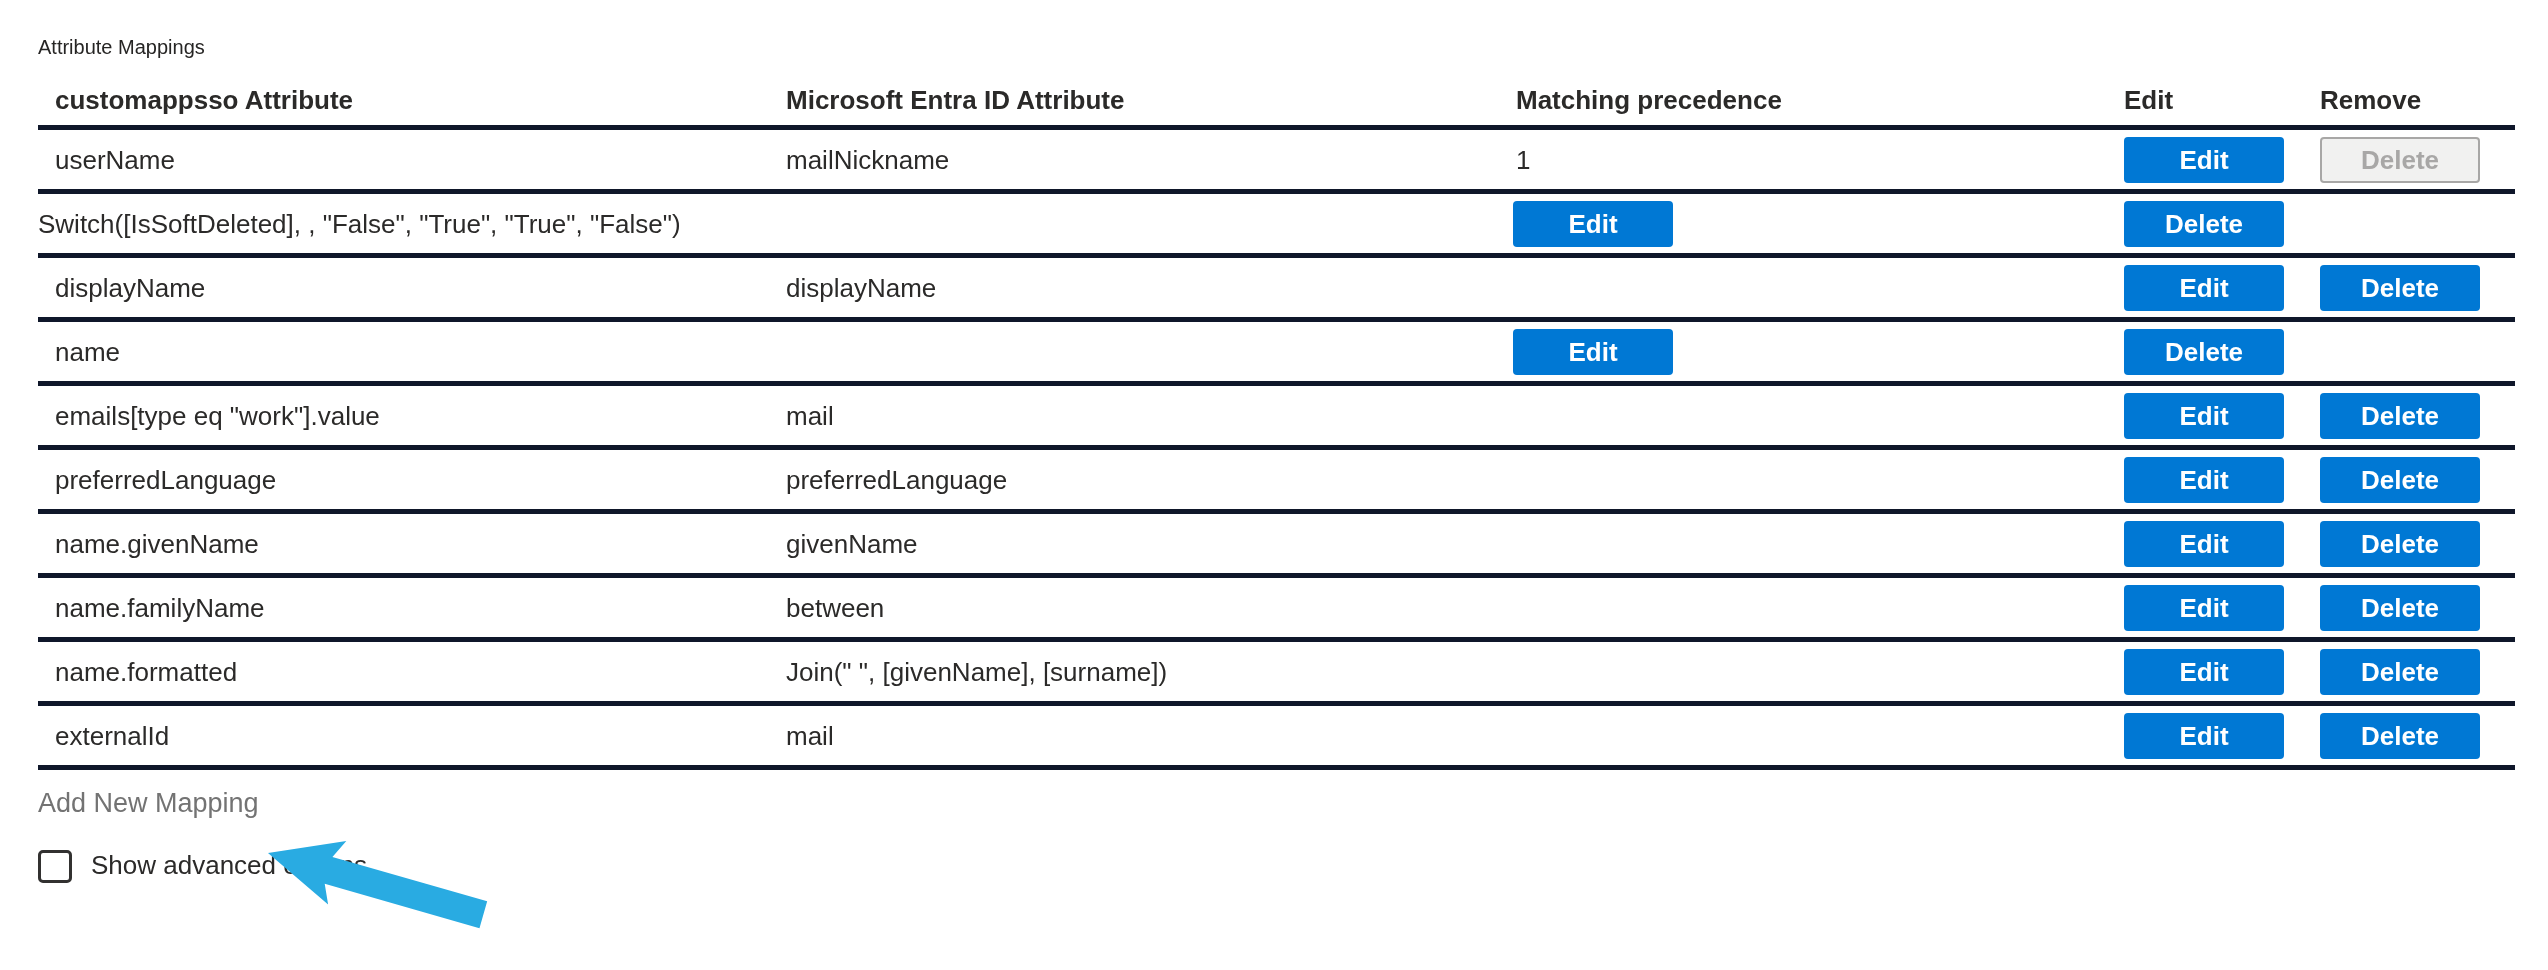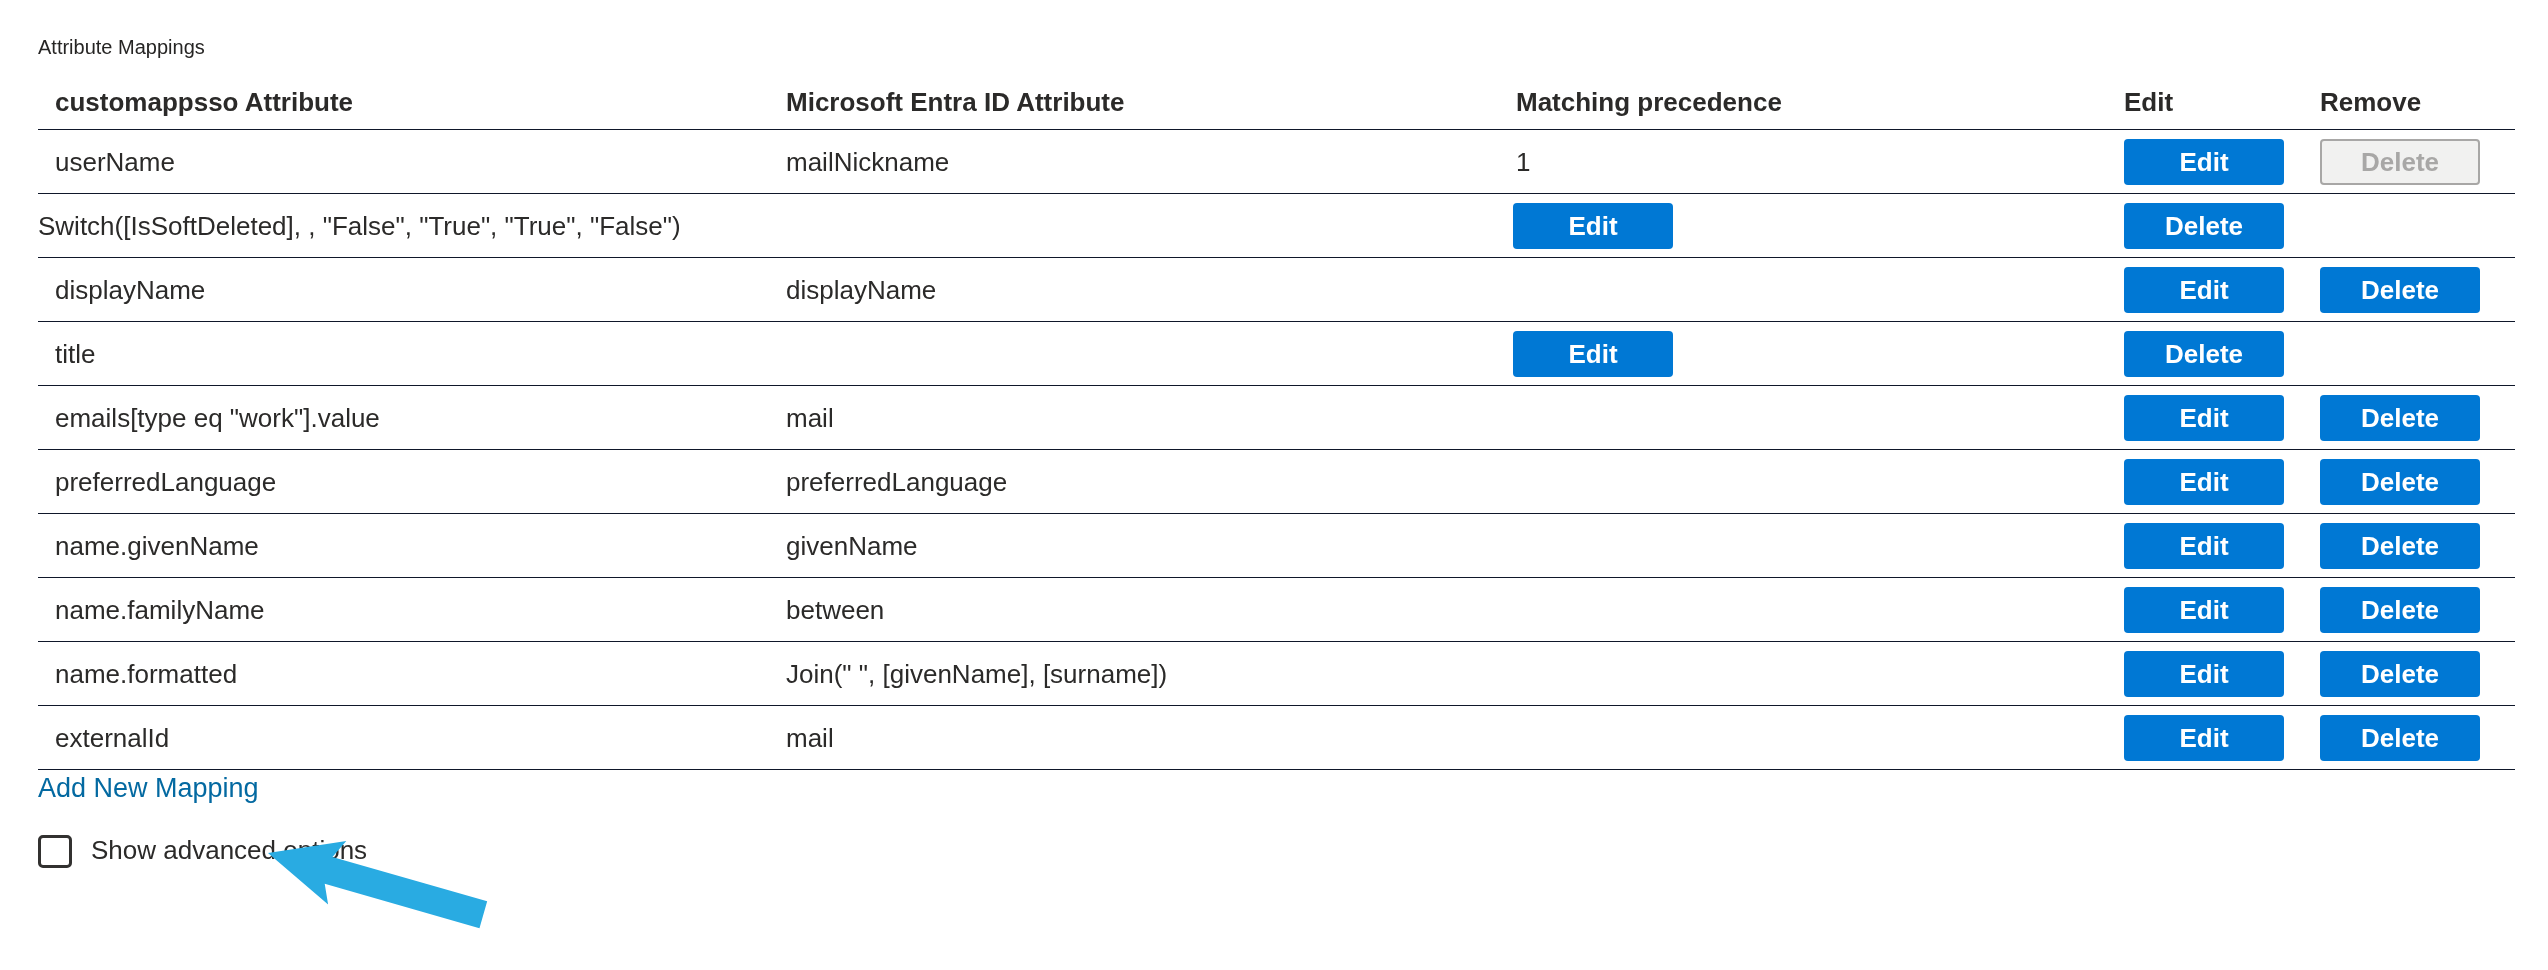--- a/index.html
+++ b/index.html
@@ -28,21 +28,21 @@
     margin: 10px 0 0 0;
     line-height: 36px;
   }
 
   
   .mapping-table { width: 2477px; margin-top: 6px; }
   .t-row {
     display: grid;
     grid-template-columns: 748px 727px 611px 196px 195px;
     align-items: center;
-    border-bottom: 1px solid #0f172a;
+    border-bottom: 5px solid #0f172a;
   }
   .t-header { height: 56px; }
   .t-header .cell { font-size: 26px; font-weight: 700; color: #2b2a29; }
   .t-body-row { height: 64px; }
   .cell { font-size: 26px; line-height: 34px; white-space: nowrap; overflow: hidden; }
   .cell.c-first { padding-left: 17px; }
   .cell.c-prec { padding-left: 3px; }
 
   .btn {
     display: block;
@@ -62,24 +62,24 @@
   .btn.disabled {
     background: #f1f1f0;
     border: 2px solid #a8a7a6;
     color: #a8a7a6;
     cursor: default;
   }
 
   
   .add-link {
     display: inline-block;
-    margin-top: 1px;
+    margin-top: 16px;
     font-size: 27px;
     line-height: 34px;
-    color: #0369a1;
+    color: #737373;
     text-decoration: none;
     cursor: pointer;
   }
   .advanced-row {
     margin-top: 30px;
     display: flex;
   }
   .checkbox {
     width: 34px;
     height: 33px;
@@ -149,21 +149,21 @@
       <div class="cell c-prec"></div>
       <div class="cell">
           <button class="btn">Edit</button>
         </div>
       <div class="cell">
           <button class="btn">Delete</button>
         </div>
     </div>
 
     <div class="t-row t-body-row">
-      <div class="cell c-first">title</div>
+      <div class="cell c-first">name</div>
       <div class="cell c-prec"></div>
       <div class="cell">
           <button class="btn">Edit</button>
         </div>
       <div class="cell">
           <button class="btn">Delete</button>
         </div>
     </div>
 
     <div class="t-row t-body-row">

